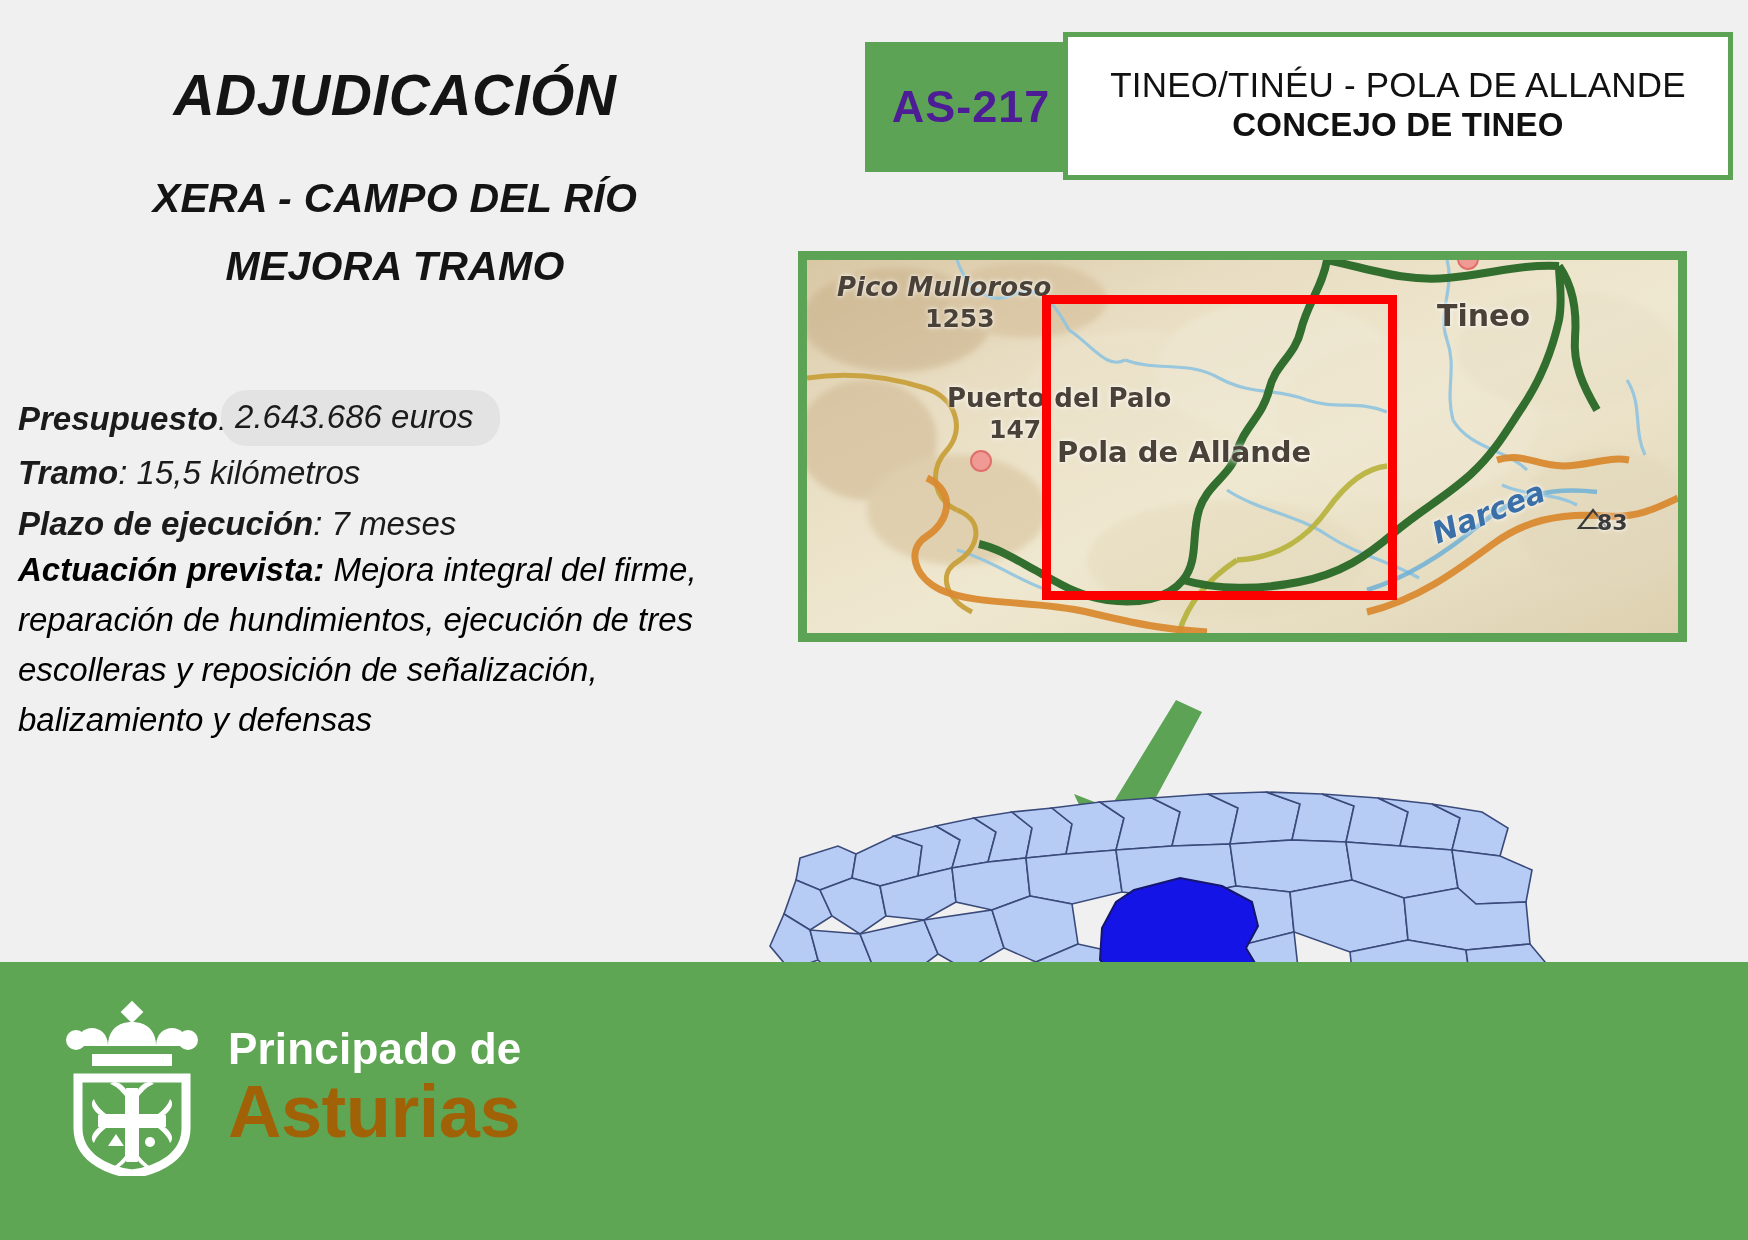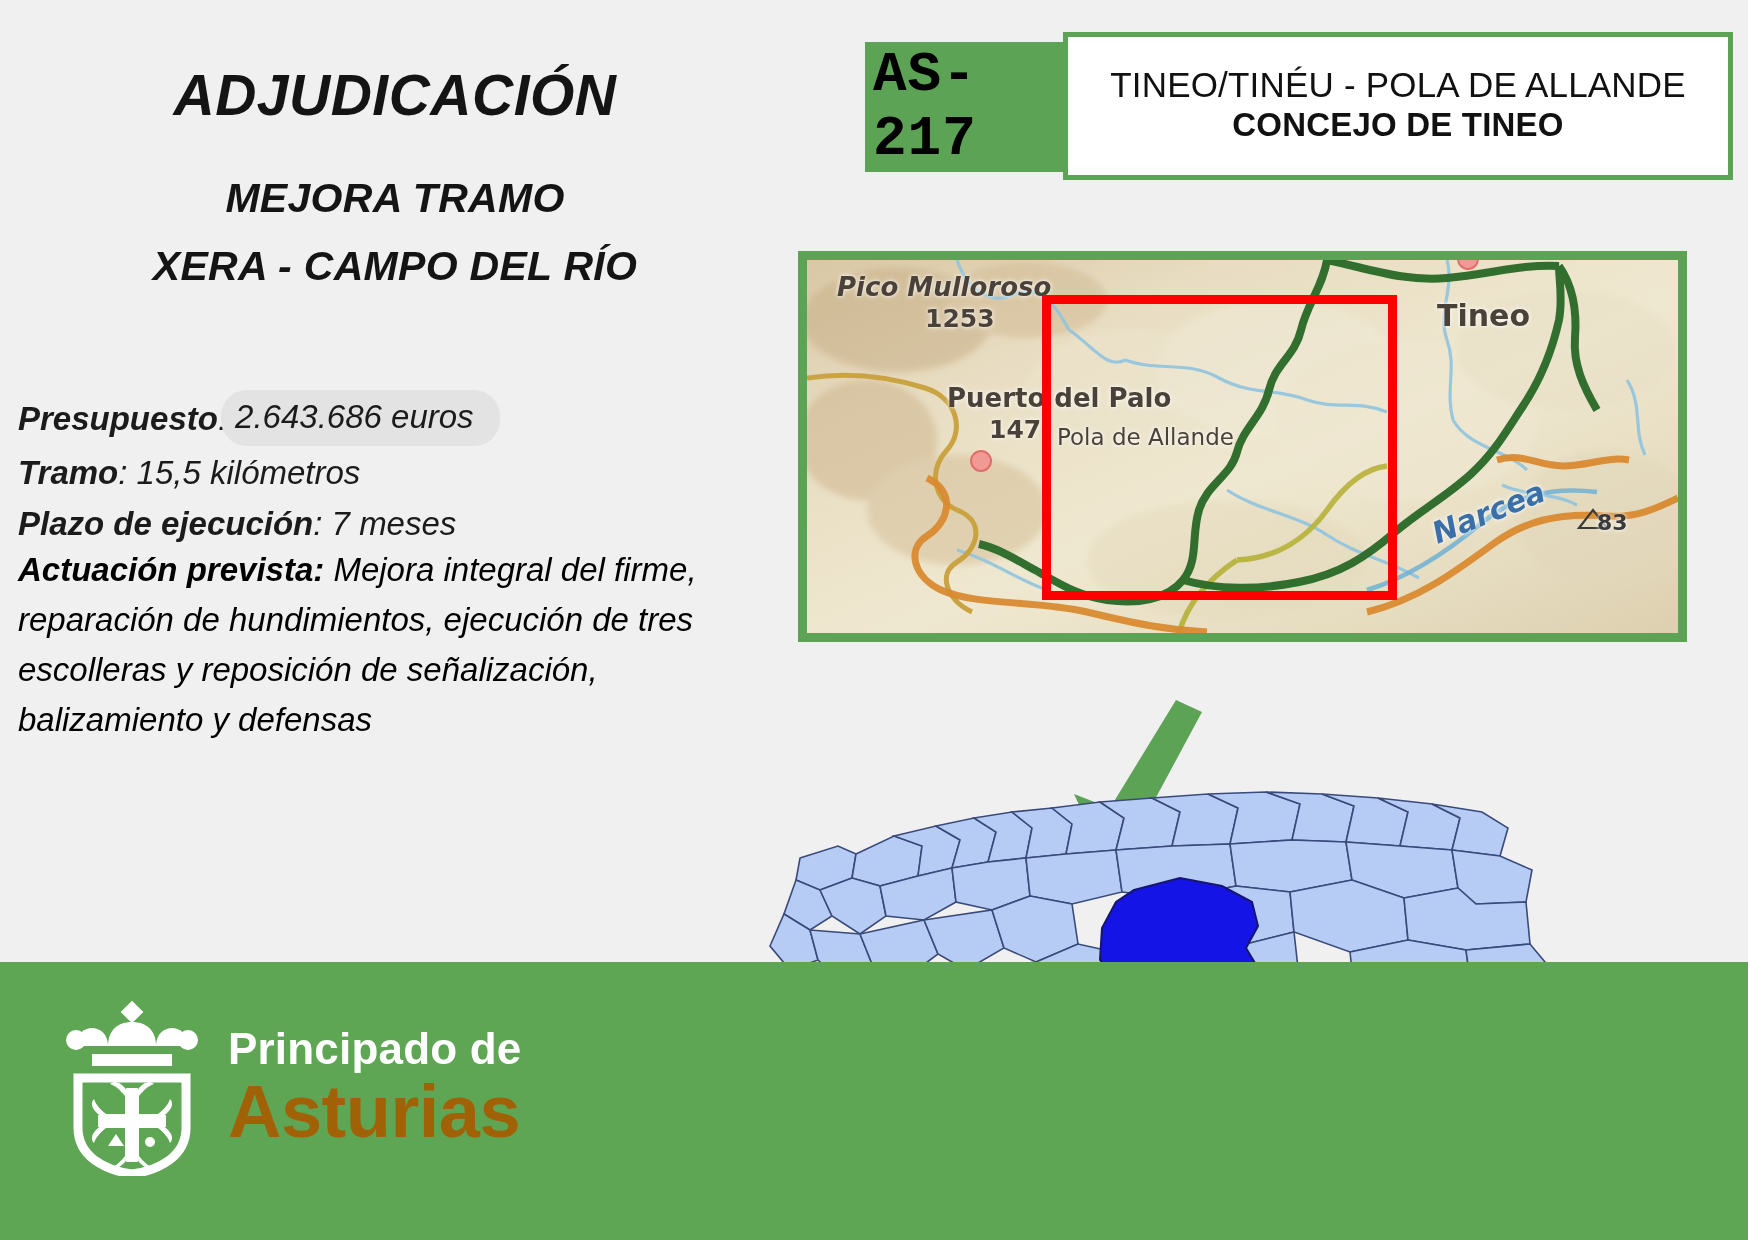--- a/index.html
+++ b/index.html
@@ -52,23 +52,22 @@
   .para b{font-weight:bold;}
 
   
   .route-badge{
     position:absolute;left:865px;top:42px;
     width:204px;height:130px;
     background:#5da356;
     display:flex;align-items:center;justify-content:center;
   }
   .route-badge .code{
-    color:#000000;font-size:56px;font-weight:bold;letter-spacing:1px;
+    color:#4c1d95;font-size:45px;font-weight:bold;letter-spacing:1px;
     padding-left:8px;
-    font-family:Liberation Mono, monospace;
   }
   .route-box{
     position:absolute;left:1063px;top:32px;
     width:670px;height:148px;
     background:#ffffff;
     border:5px solid #5da356;
     box-sizing:border-box;
     display:flex;flex-direction:column;align-items:center;justify-content:center;
   }
   .route-box .line1{
@@ -92,21 +91,21 @@
     position:absolute;
     color:#4a4238;
     font-family:"DejaVu Sans",sans-serif;
     text-shadow:0 0 3px rgba(255,255,255,.85),0 0 6px rgba(255,255,255,.7);
     white-space:nowrap;
   }
   .lbl-pico{left:30px;top:12px;font-size:26px;font-style:italic;font-weight:bold;}
   .lbl-pico-h{left:118px;top:44px;font-size:25px;font-weight:bold;}
   .lbl-puerto{left:140px;top:123px;font-size:26px;font-weight:bold;}
   .lbl-puerto-h{left:182px;top:155px;font-size:25px;font-weight:bold;}
-  .lbl-pola{left:250px;top:164px;font-size:23px;font-weight:normal;}
+  .lbl-pola{left:250px;top:175px;font-size:29px;font-weight:bold;}
   .lbl-tineo{left:630px;top:38px;font-size:30px;font-weight:bold;}
   .lbl-narcea{
     left:620px;top:258px;font-size:30px;font-weight:bold;font-style:italic;
     color:#3a6fa8;transform:rotate(-22deg);transform-origin:left top;
   }
   .lbl-alt{left:790px;top:250px;font-size:22px;font-weight:bold;color:#3a3a3a;}
 
   .red-rect{
     position:absolute;
     left:235px;top:35px;width:355px;height:305px;
@@ -146,22 +145,22 @@
 </head>
 <body>
 
 <div class="poster">
 
   <div class="left-col">
 
     <div class="title-main">ADJUDICACIÓN</div>
 
     <div class="title-sub">
+      <span>XERA - CAMPO DEL RÍO</span>
       <span>MEJORA TRAMO</span>
-      <span>XERA - CAMPO DEL RÍO</span>
     </div>
 
     <div class="facts">
       <div class="row">
         <b>Presupuesto</b><span>:</span><span class="pill">2.643.686 euros</span>
       </div>
       <div class="row">
         <b>Tramo</b><span>:</span>&nbsp;<span>15,5 kilómetros</span>
       </div>
       <div class="row">

